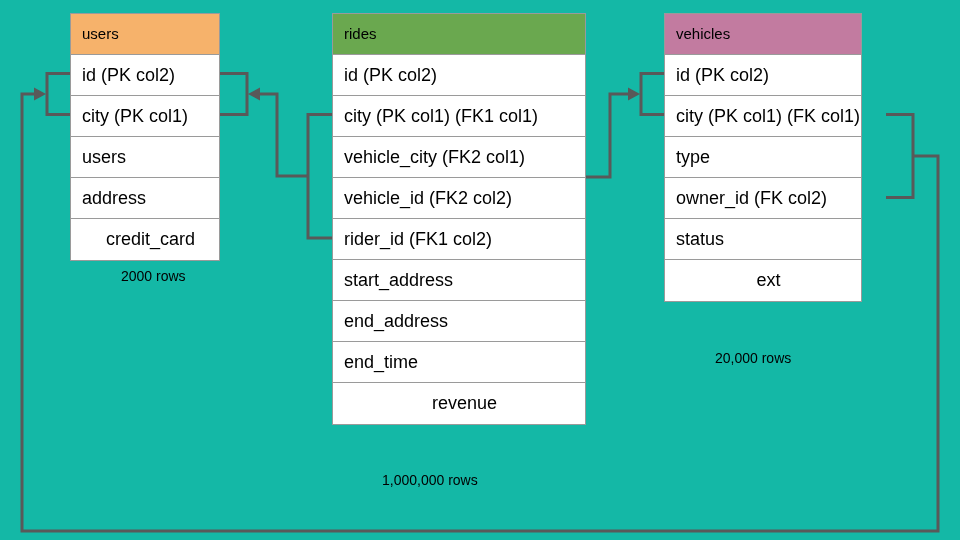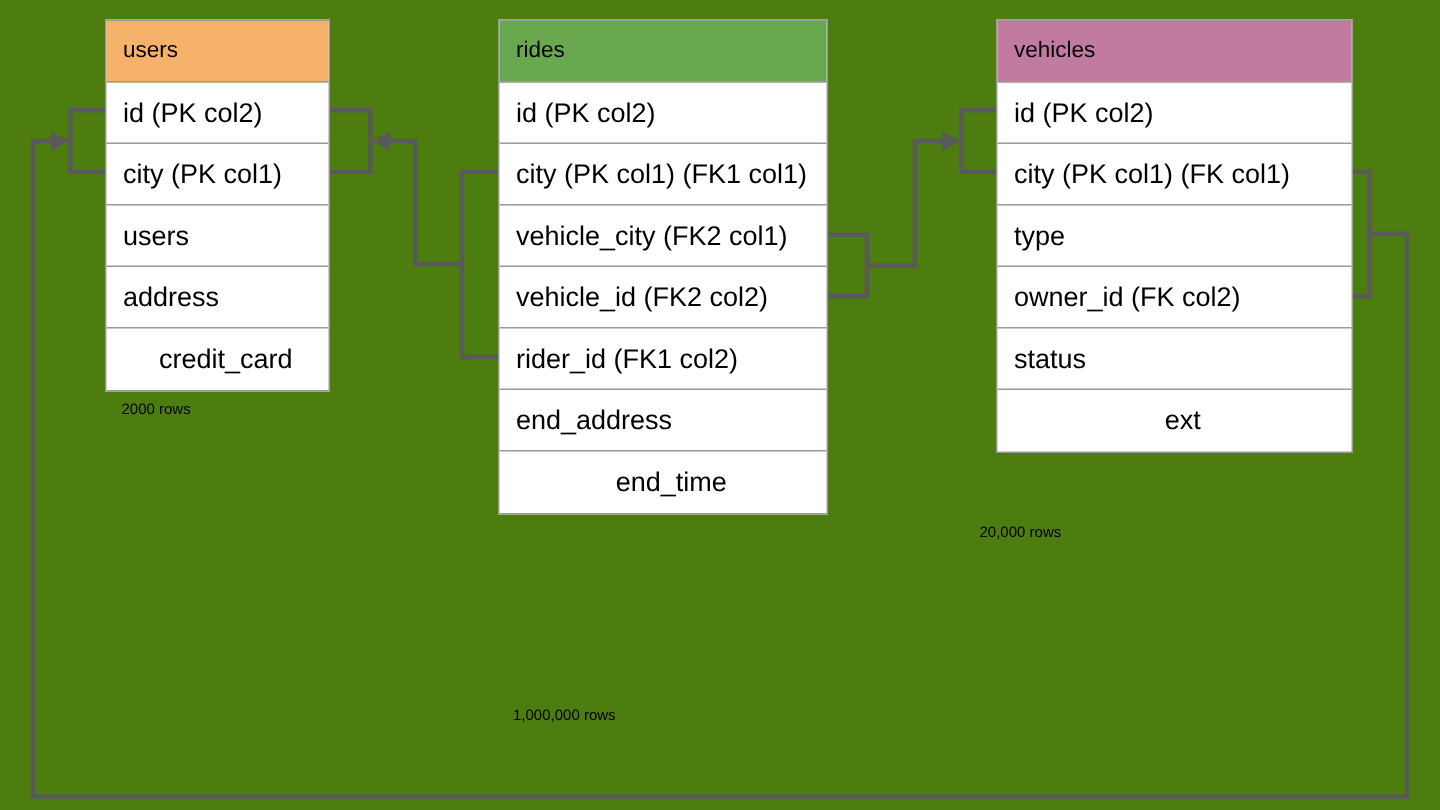--- a/index.html
+++ b/index.html
@@ -1,40 +1,40 @@
 <!DOCTYPE html>
 <html><head>
 <meta charset="utf-8">
 <style>
   html,body{margin:0;padding:0;background:#fff;}
   .canvas{
-    position:relative;width:960px;height:540px;background:#4d7c0f;
+    position:relative;width:960px;height:540px;background:#14b8a6;
     font-family:"Liberation Sans",sans-serif;color:#000;overflow:hidden;
   }
   svg.connectors{position:absolute;left:0;top:0;z-index:1;}
   .table{
     position:absolute;z-index:2;background:#fff;
     border:1px solid #9a9a9a;box-sizing:border-box;
   }
   .t-users{left:70px;top:13px;width:150px;}
-  .t-rides{left:332px;top:13px;width:220px;}
-  .t-vehicles{left:664px;top:13px;width:238px;}
+  .t-rides{left:332px;top:13px;width:254px;}
+  .t-vehicles{left:664px;top:13px;width:198px;}
   .header{
     height:40px;line-height:40px;padding-left:11px;
     border-bottom:1px solid #9a9a9a;font-size:15px;white-space:nowrap;
   }
   .row{
     height:41px;line-height:40px;padding-left:11px;box-sizing:border-box;
     border-bottom:1px solid #9a9a9a;font-size:18px;white-space:nowrap;
   }
   .cols .row:last-child{border-bottom:none;text-align:center;}
-  .rows-label{position:absolute;z-index:2;font-size:10px;white-space:nowrap;}
+  .rows-label{position:absolute;z-index:2;font-size:14px;white-space:nowrap;margin-left:40px;}
   .l-users{left:81px;top:268px;}
   .l-rides{left:342px;top:472px;}
-  .l-vehicles{left:653px;top:350px;}
+  .l-vehicles{left:675px;top:350px;}
   .conn{fill:none;stroke-width:3px;}
 </style>
 </head>
 <body>
 
 <div class="canvas">
 
   <svg class="connectors" width="960" height="540" viewBox="0 0 960 540">
 
     <g>
@@ -72,22 +72,24 @@
   <div class="rows-label l-users">2000 rows</div>
 
   <div class="table t-rides">
     <div class="header" style="background: rgb(106, 168, 79);">rides</div>
     <div class="cols">
         <div class="row">id (PK col2)</div>
         <div class="row">city (PK col1) (FK1 col1)</div>
         <div class="row">vehicle_city (FK2 col1)</div>
         <div class="row">vehicle_id (FK2 col2)</div>
         <div class="row">rider_id (FK1 col2)</div>
+        <div class="row">start_address</div>
         <div class="row">end_address</div>
         <div class="row">end_time</div>
+        <div class="row">revenue</div>
       </div>
   </div>
   <div class="rows-label l-rides">1,000,000 rows</div>
 
   <div class="table t-vehicles">
     <div class="header" style="background: rgb(194, 123, 160);">vehicles</div>
     <div class="cols">
         <div class="row">id (PK col2)</div>
         <div class="row">city (PK col1) (FK col1)</div>
         <div class="row">type</div>

